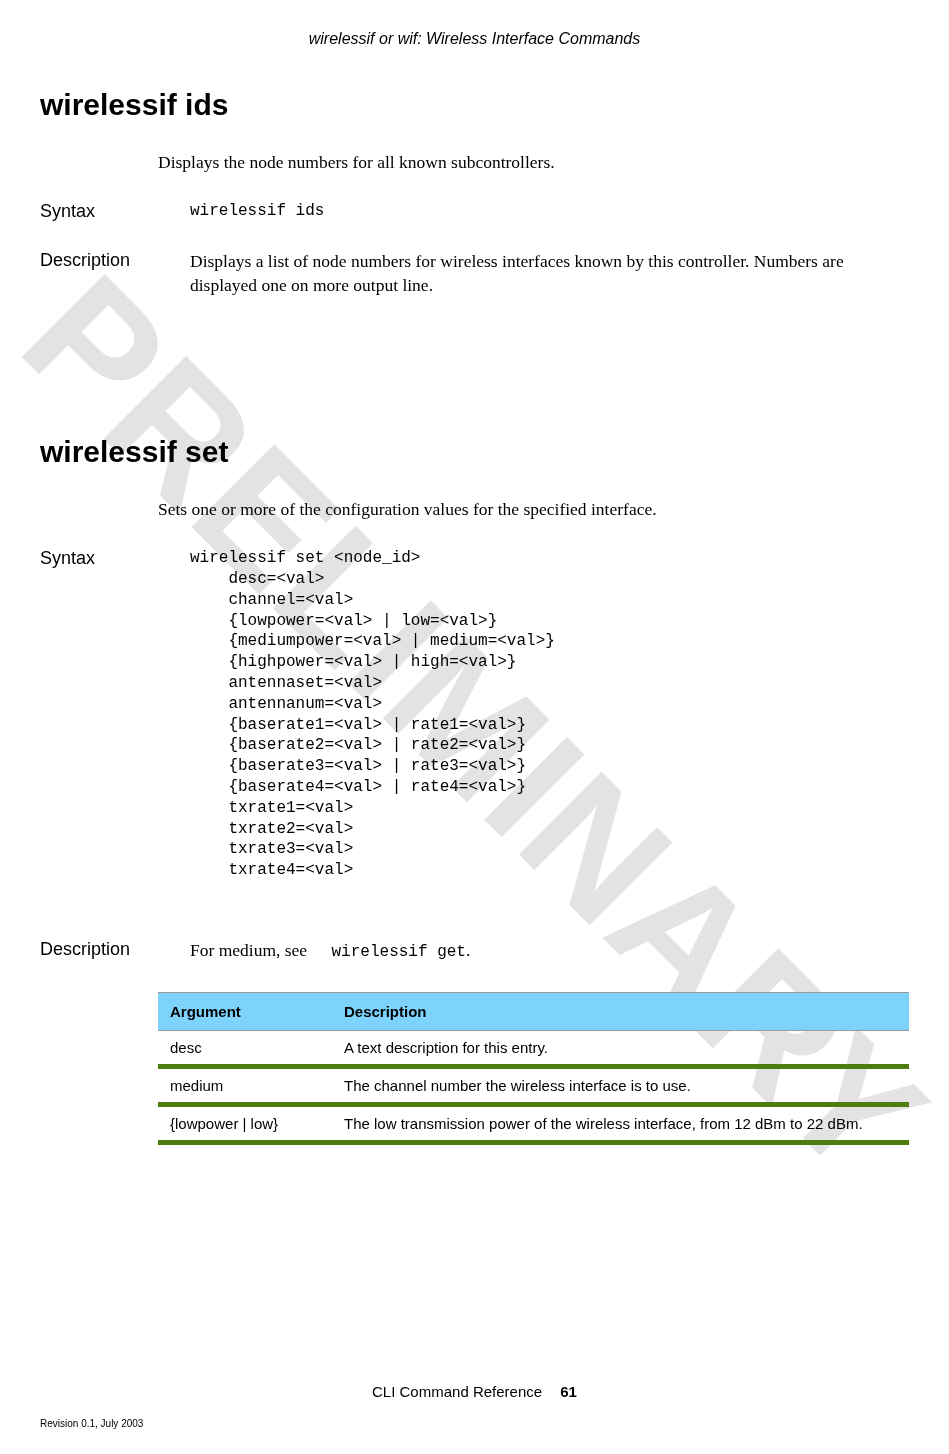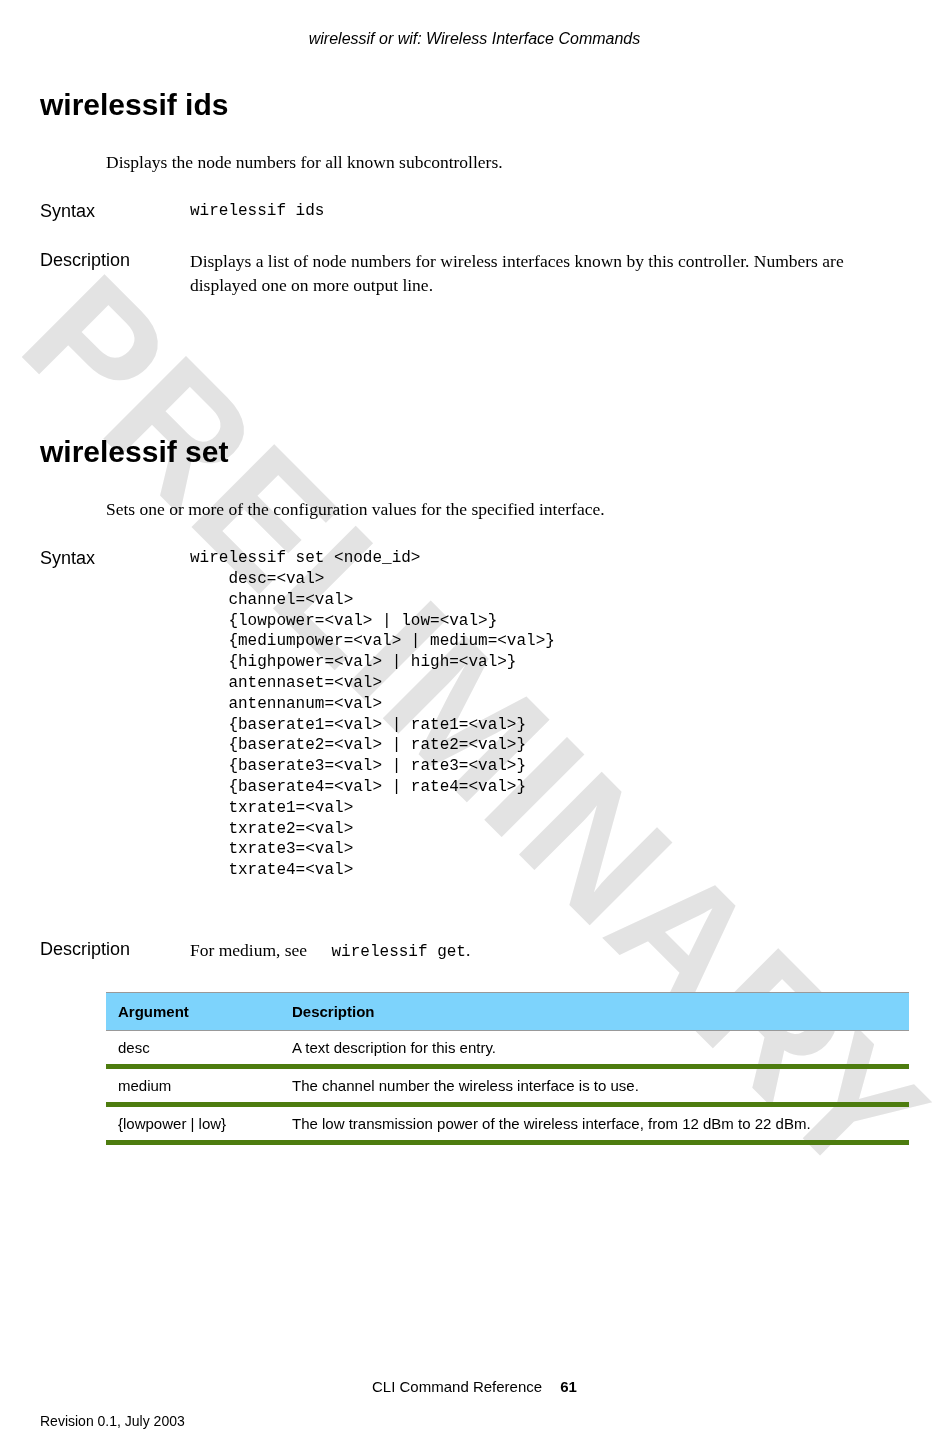--- a/index.html
+++ b/index.html
@@ -42,21 +42,21 @@
     margin-bottom: 40px;
     font-style: italic;
   }
   h1.cmd {
     font-family: Arial, Helvetica, sans-serif;
     font-weight: bold;
     font-size: 30px;
     margin: 0 0 30px 0;
   }
   .body-col {
-    margin-left: 66px;
+    margin-left: 118px;
   }
   .intro {
     font-family: "Palatino Linotype", Palatino, "Book Antiqua", Georgia, serif;
     font-size: 17.5px;
     margin-bottom: 28px;
   }
   .row {
     display: flex;
     margin-bottom: 28px;
     align-items: flex-start;
@@ -120,21 +120,21 @@
     font-size: 15px;
     margin-bottom: 18px;
   }
   .footer-right .pnum {
     font-weight: bold;
     margin-left: 14px;
   }
   .footer-left {
     text-align: left;
     font-family: Arial, Helvetica, sans-serif;
-    font-size: 14px;
+    font-size: 10px;
   }
 </style>
 </head>
 <body>
 
 <div class="watermark">PRELIMINARY</div>
 
 <div class="page">
 
   <div class="running-header">wirelessif or wif: Wireless Interface Commands</div>

